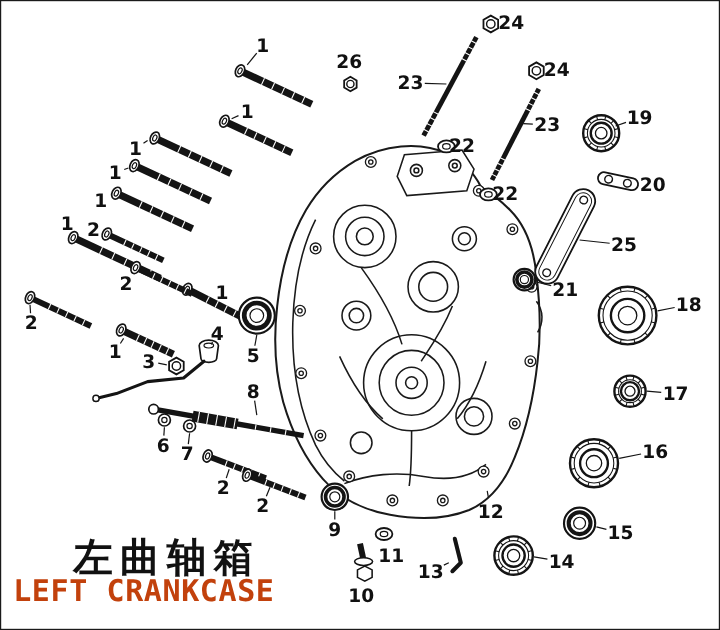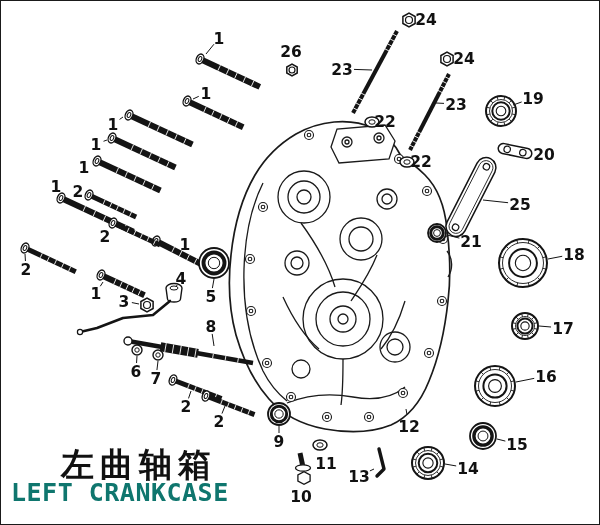--- a/index.html
+++ b/index.html
@@ -8,21 +8,21 @@
     border:1px solid #1a1a1a;box-sizing:border-box;overflow:hidden;
     font-family:"DejaVu Sans",sans-serif;
   }
   .stage svg{position:absolute;left:0;top:0;}
   .title-cn{
     position:absolute;left:60px;top:442px;font-size:33px;font-weight:bold;
     letter-spacing:6px;color:#111;font-family:"DejaVu Sans",sans-serif;white-space:nowrap;
   }
   .title-en{
     position:absolute;left:10px;top:477px;font-size:25px;font-weight:bold;
-    color:#0f766e;font-family:"DejaVu Sans Mono",monospace;letter-spacing:0.5px;white-space:nowrap;
+    color:#c2410c;font-family:"DejaVu Sans Mono",monospace;letter-spacing:0.5px;white-space:nowrap;
   }
   text.callout{font:bold 15.5px "DejaVu Sans",sans-serif;fill:#111;}
 </style>
 </head>
 <body>
 
 <div class="stage">
   <svg id="diagram-svg" width="600" height="525" viewBox="0 0 600 525">
 
     <g id="crankcase" stroke="#1a1a1a" stroke-width="1.3" fill="none">

